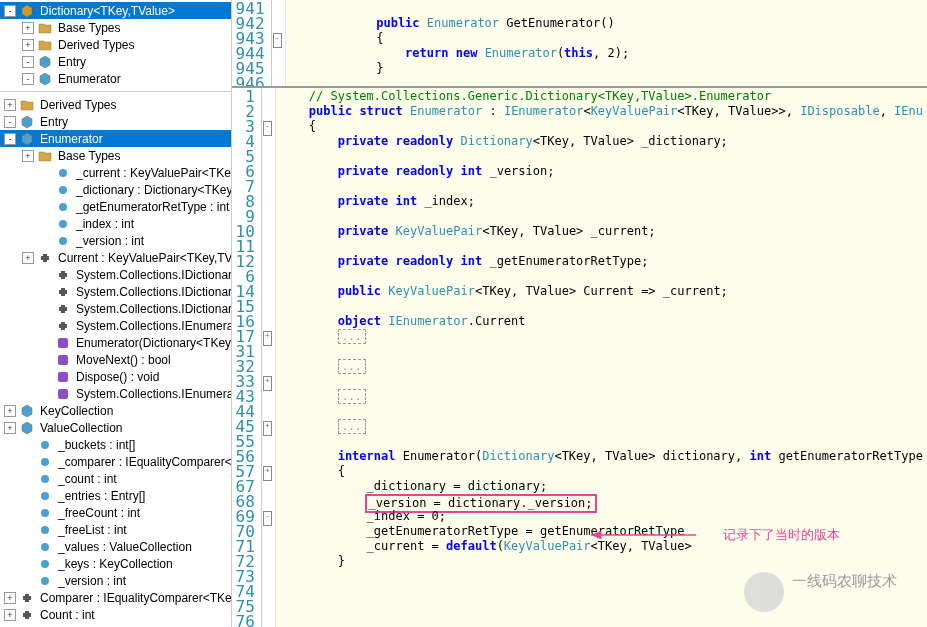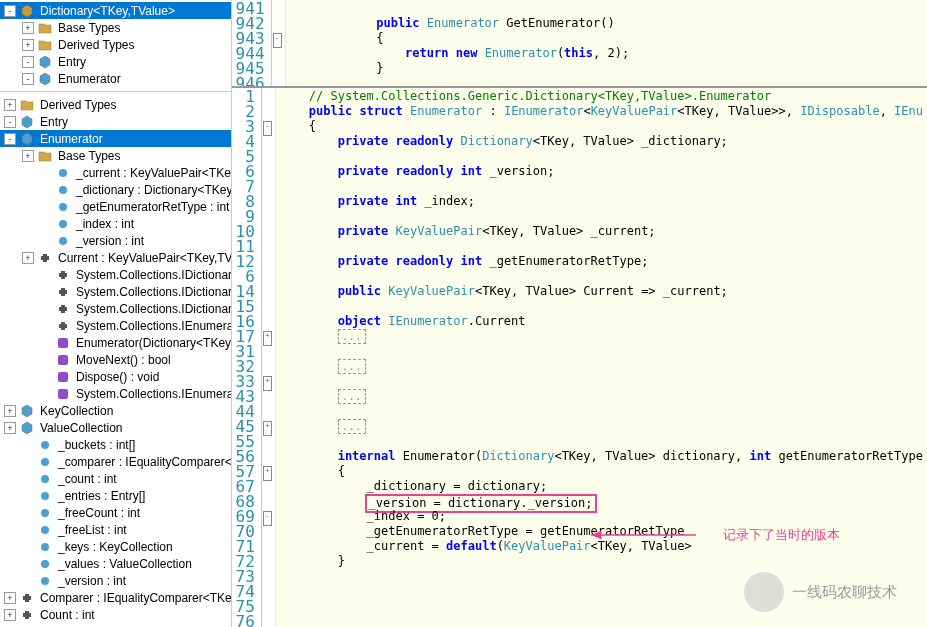--- a/index.html
+++ b/index.html
@@ -31,21 +31,21 @@
 .exp-spacer { width: 15px; flex-shrink: 0; }
 .indent { flex-shrink: 0; }
 .ico { width: 16px; height: 16px; margin-right: 3px; flex-shrink: 0; display: inline-flex; align-items: center; justify-content: center; font-size: 11px; }
 .ico-class { color: #c89a3a; }
 .ico-struct { color: #4a9fd4; }
 .ico-folder { color: #d4a84a; }
 .ico-field { color: #4a9fd4; }
 .ico-method { color: #8e4eca; }
 .ico-prop { color: #555; }
 .lbl { padding: 0 2px; }
-.watermark { position: absolute; right: 30px; bottom: 15px; display: flex; align-items: center; opacity: 0.85; }
+.watermark { position: absolute; right: 30px; bottom: 15px; display: flex; opacity: 0.85; }
 .wm-circle { width: 40px; height: 40px; border-radius: 50%; background: #d8d8d8; margin-right: 8px; }
 .wm-text { font-family: 'Microsoft YaHei', sans-serif; font-size: 15px; color: #888; font-weight: 500; }
 .top-tree-section { border-bottom: 1px solid #ccc; padding-bottom: 2px; margin-bottom: 2px; }
 </style>
 </head>
 <body>
 
 <div class="container">
   <div class="left-panel">
     <div class="top-tree-section">
@@ -364,31 +364,31 @@
           <span class="lbl">_freeList : int</span>
         </div>
         <div class="tree-row">
           <span class="indent" style="width: 18px;"></span>
           <span class="exp-spacer"></span>
           <span class="ico ico-field">
             <svg width="14" height="14" viewBox="0 0 14 14">
               <circle cx="7" cy="7" r="4" fill="#4a9fd4"></circle>
             </svg>
           </span>
+          <span class="lbl">_values : ValueCollection</span>
+        </div>
+        <div class="tree-row">
+          <span class="indent" style="width: 18px;"></span>
+          <span class="exp-spacer"></span>
+          <span class="ico ico-field">
+            <svg width="14" height="14" viewBox="0 0 14 14">
+              <circle cx="7" cy="7" r="4" fill="#4a9fd4"></circle>
+            </svg>
+          </span>
           <span class="lbl">_keys : KeyCollection</span>
-        </div>
-        <div class="tree-row">
-          <span class="indent" style="width: 18px;"></span>
-          <span class="exp-spacer"></span>
-          <span class="ico ico-field">
-            <svg width="14" height="14" viewBox="0 0 14 14">
-              <circle cx="7" cy="7" r="4" fill="#4a9fd4"></circle>
-            </svg>
-          </span>
-          <span class="lbl">_values : ValueCollection</span>
         </div>
         <div class="tree-row">
           <span class="indent" style="width: 18px;"></span>
           <span class="exp-spacer"></span>
           <span class="ico ico-field">
             <svg width="14" height="14" viewBox="0 0 14 14">
               <circle cx="7" cy="7" r="4" fill="#4a9fd4"></circle>
             </svg>
           </span>
           <span class="lbl">_version : int</span>

